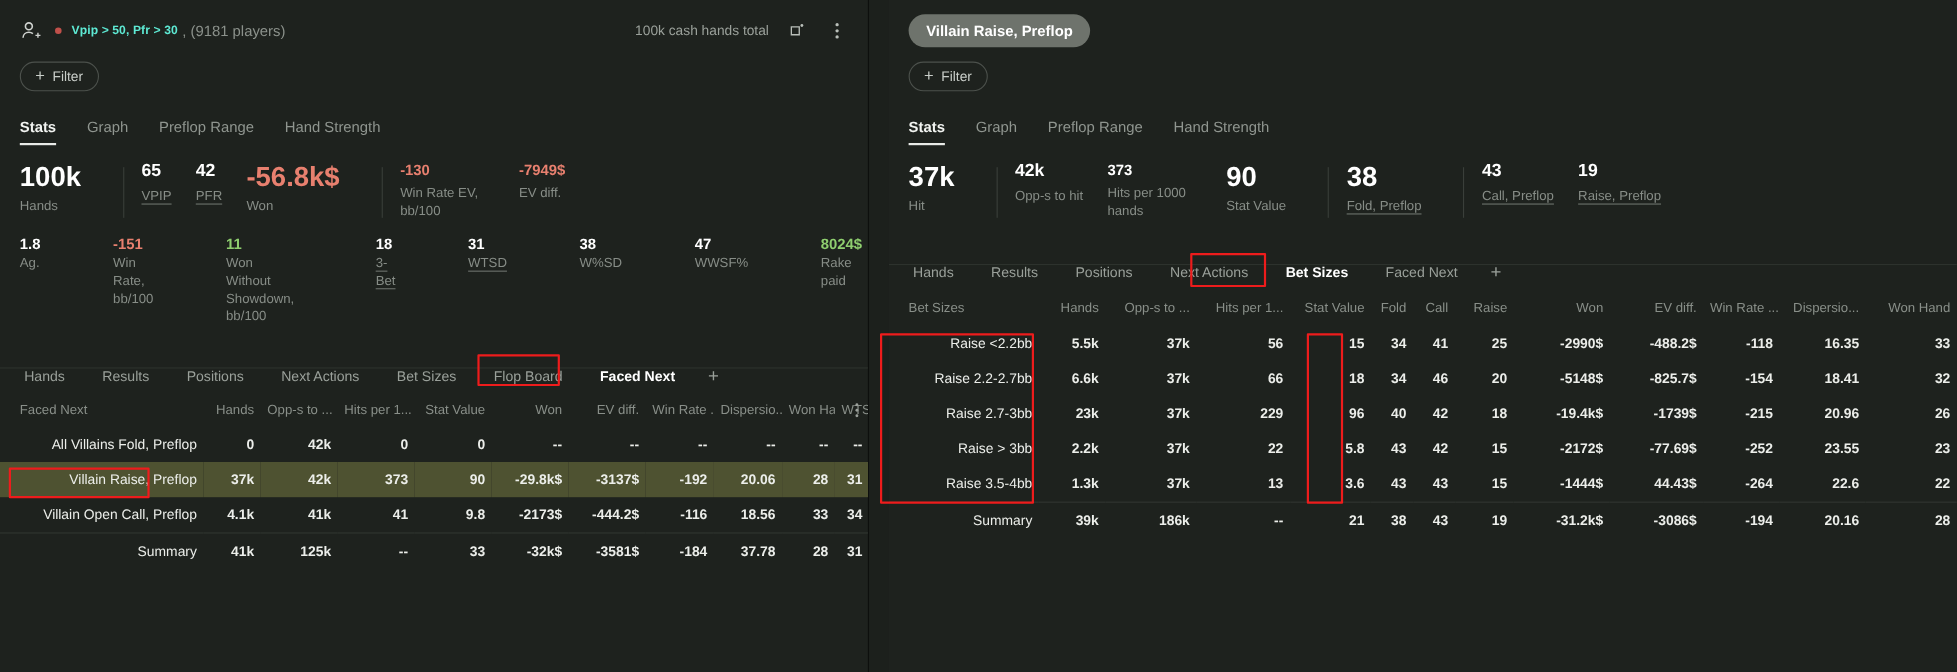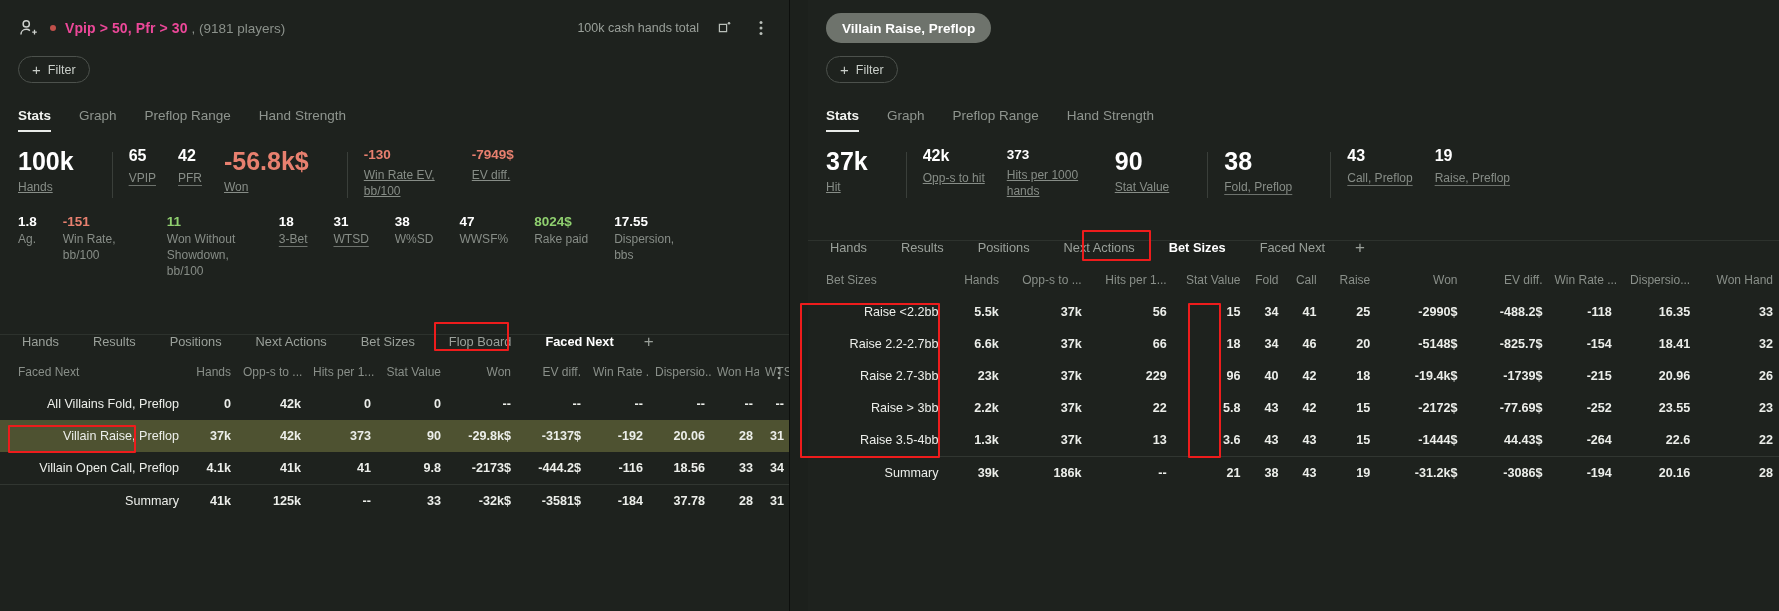--- a/index.html
+++ b/index.html
@@ -15,21 +15,21 @@
   
   .panel { position: relative; height: 611px; background: #1e221e; overflow: hidden; }
   .panel-left  { width: 790px; border-right: 1px solid #0d0f0d; }
   .panel-right { width: 989px; background: #1c201c; }
   .panel-right-inner { margin-left: 18px; height: 611px; background: #1e221e; position: relative; overflow: hidden;}
 
   
   .hdr { display: flex; align-items: center; height: 56px; padding: 0 18px; }
   .hdr-icon { width: 22px; height: 22px; position: relative; flex: 0 0 auto; margin-right: 10px; color: #cfd2cf; }
   .dot-red { width: 6px; height: 6px; border-radius: 50%; background: #c0504a; margin-right: 9px; flex: 0 0 auto; }
-  .hdr-title { font-size: 14px; font-weight: 700; color: #ec4899; letter-spacing: .1px; white-space: nowrap;}
+  .hdr-title { font-size: 11px; font-weight: 700; color: #5eead4; letter-spacing: .1px; white-space: nowrap;}
   .hdr-sub { font-size: 13.5px; color: #8b918b; margin-left: 4px; white-space: nowrap;}
   .hdr-right { margin-left: auto; display: flex; align-items: center; gap: 16px; }
   .hdr-total { font-size: 12.5px; color: #9aa09a; }
   .ico-btn { width: 20px; height: 20px; color: #b9bfb9; display:flex; align-items:center; justify-content:center; cursor: pointer;}
 
   
   .chip {
     display: inline-flex; align-items: center; height: 30px; padding: 0 16px;
     border-radius: 16px; background: #6e736c; color: #fff;
     font-size: 13.5px; font-weight: 600; white-space: nowrap;
@@ -51,25 +51,25 @@
   .mtab.active { color: #f2f4f1; font-weight: 600; border-bottom: 2px solid #e9ebe8; }
 
   
   .stats-row { display: flex; align-items: flex-start; padding: 16px 18px 0 18px; }
   .sdiv { width: 1px; background: #3a3f3a; height: 46px; margin: 4px 16px 0 16px; flex:0 0 auto;}
   .scell { margin-right: 22px; min-width: 0; }
   .sval { font-size: 25px; font-weight: 700; line-height: 1.05; color: #fff; white-space: nowrap;}
   .sval.med { font-size: 16px; font-weight: 700; }
   .sval.sm  { font-size: 13.5px; font-weight: 600; }
   .sval.neg { color: #e8806f; }
-  .slab { font-size: 12px; color: #878d87; margin-top: 5px; line-height: 1.35; max-width: 86px; text-decoration: underline;}
+  .slab { font-size: 12px; color: #878d87; margin-top: 5px; line-height: 1.35; max-width: 86px;}
   .slab.u { text-decoration: underline; text-decoration-color:#6d726d; text-underline-offset: 3px;}
 
   
-  .stats-row2 { display: flex; align-items: flex-start; padding: 14px 18px 0 18px; }
+  .stats-row2 { display: flex; align-items: flex-start; padding: 14px 18px 0 18px; gap: 40px; }
   .s2 { margin-right: 26px; }
   .s2val { font-size: 13.5px; font-weight: 700; color: #fff; white-space: nowrap;}
   .s2val.neg { color: #e8806f; }
   .s2val.pos { color: #8fcf6f; }
   .s2lab { font-size: 12px; color: #878d87; margin-top: 2px; line-height: 1.35; max-width: 78px;}
   .s2lab.u { text-decoration: underline; text-decoration-color:#6d726d; text-underline-offset: 3px;}
 
   
   .subtabs-sep { border-top: 1px solid #2d322d; margin-top: 12px;}
   .subtabs { display: flex; align-items: center; gap: 26px; padding: 9px 18px 9px 18px; position: relative;}

